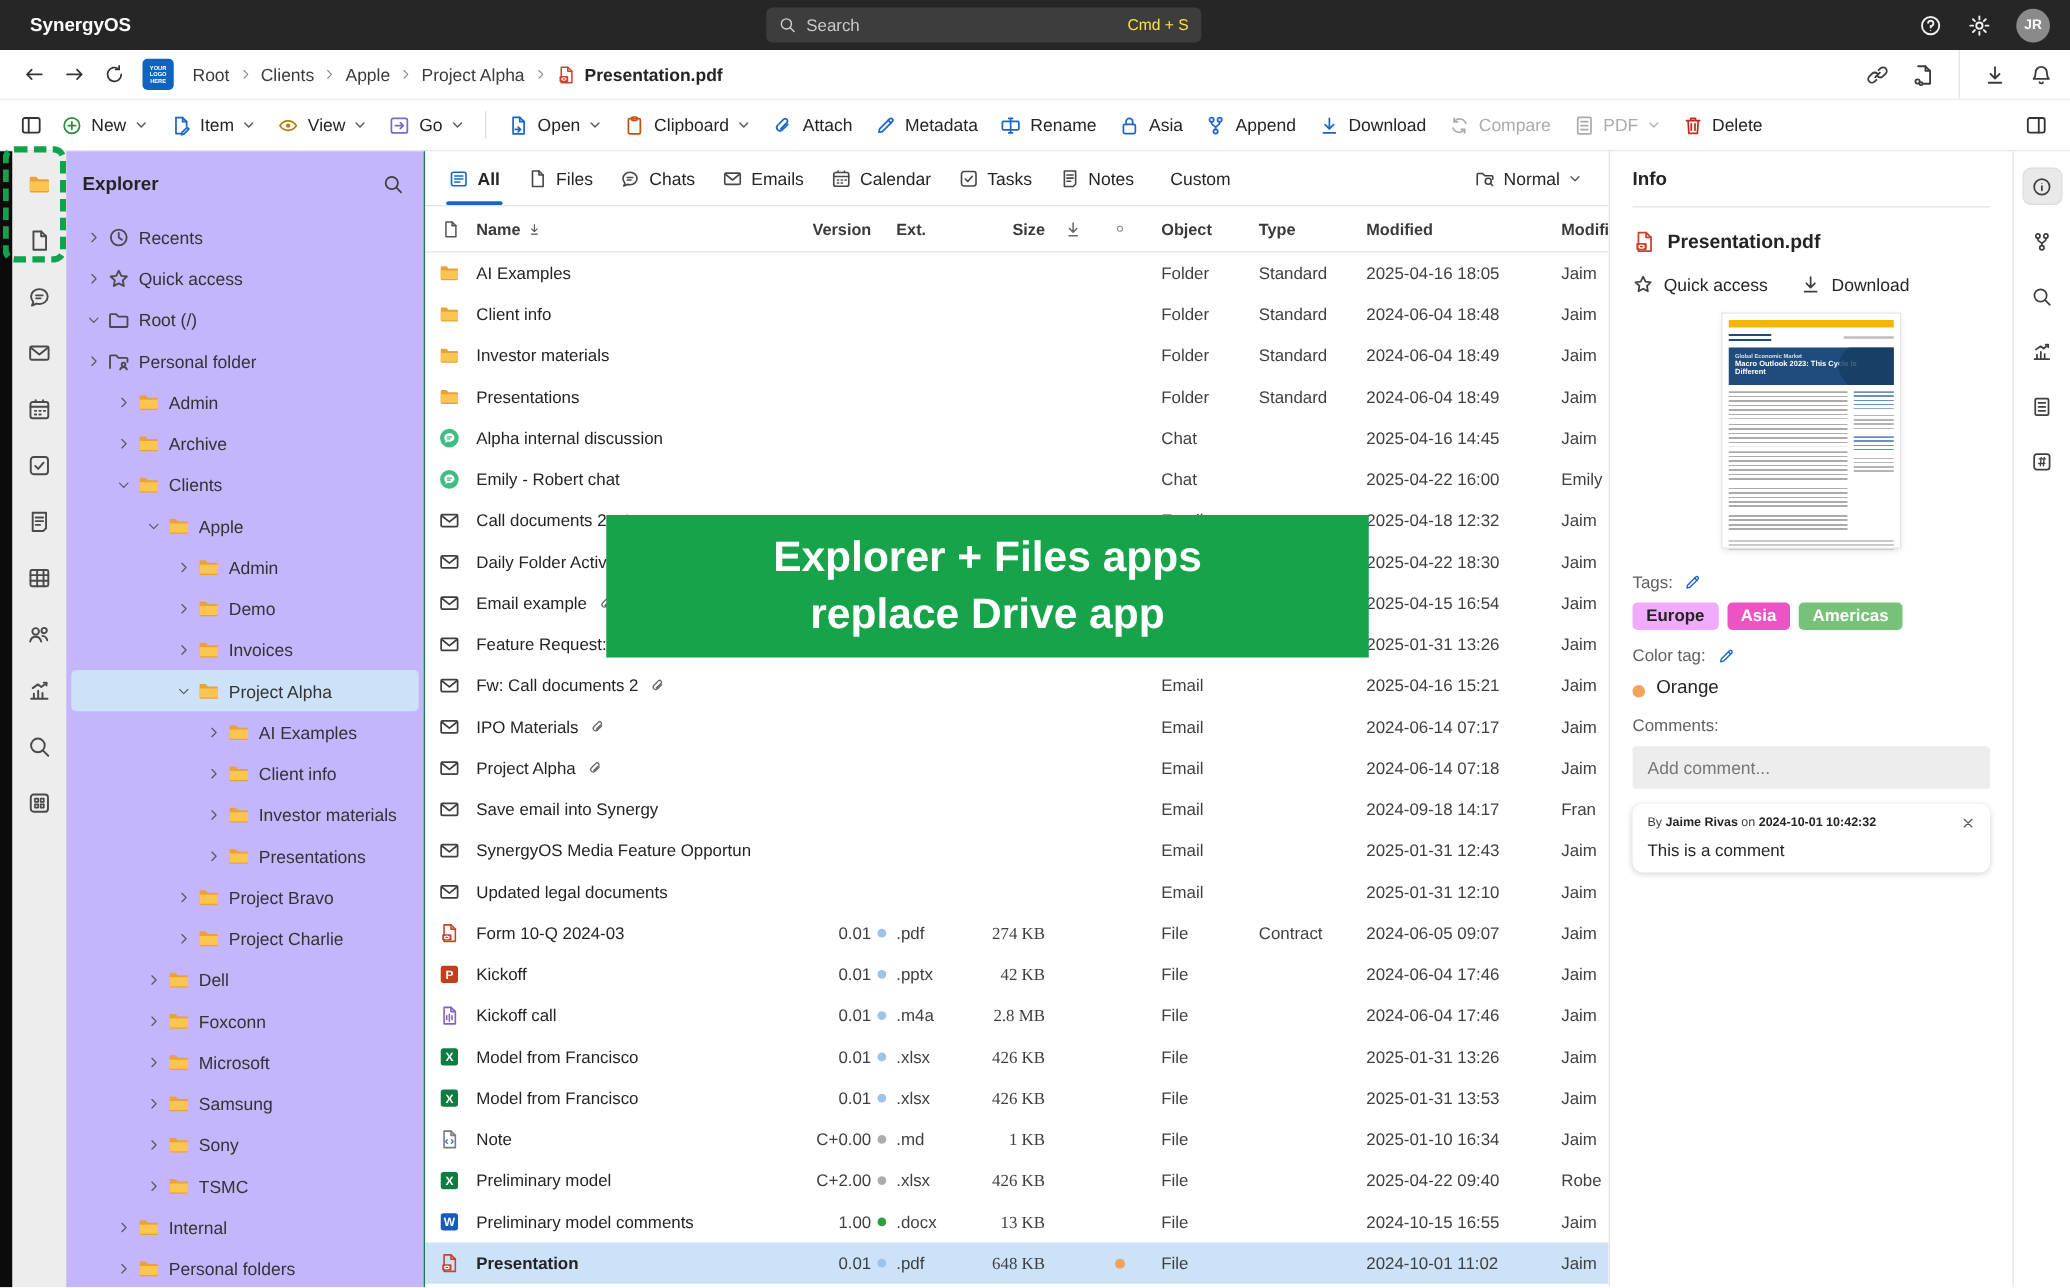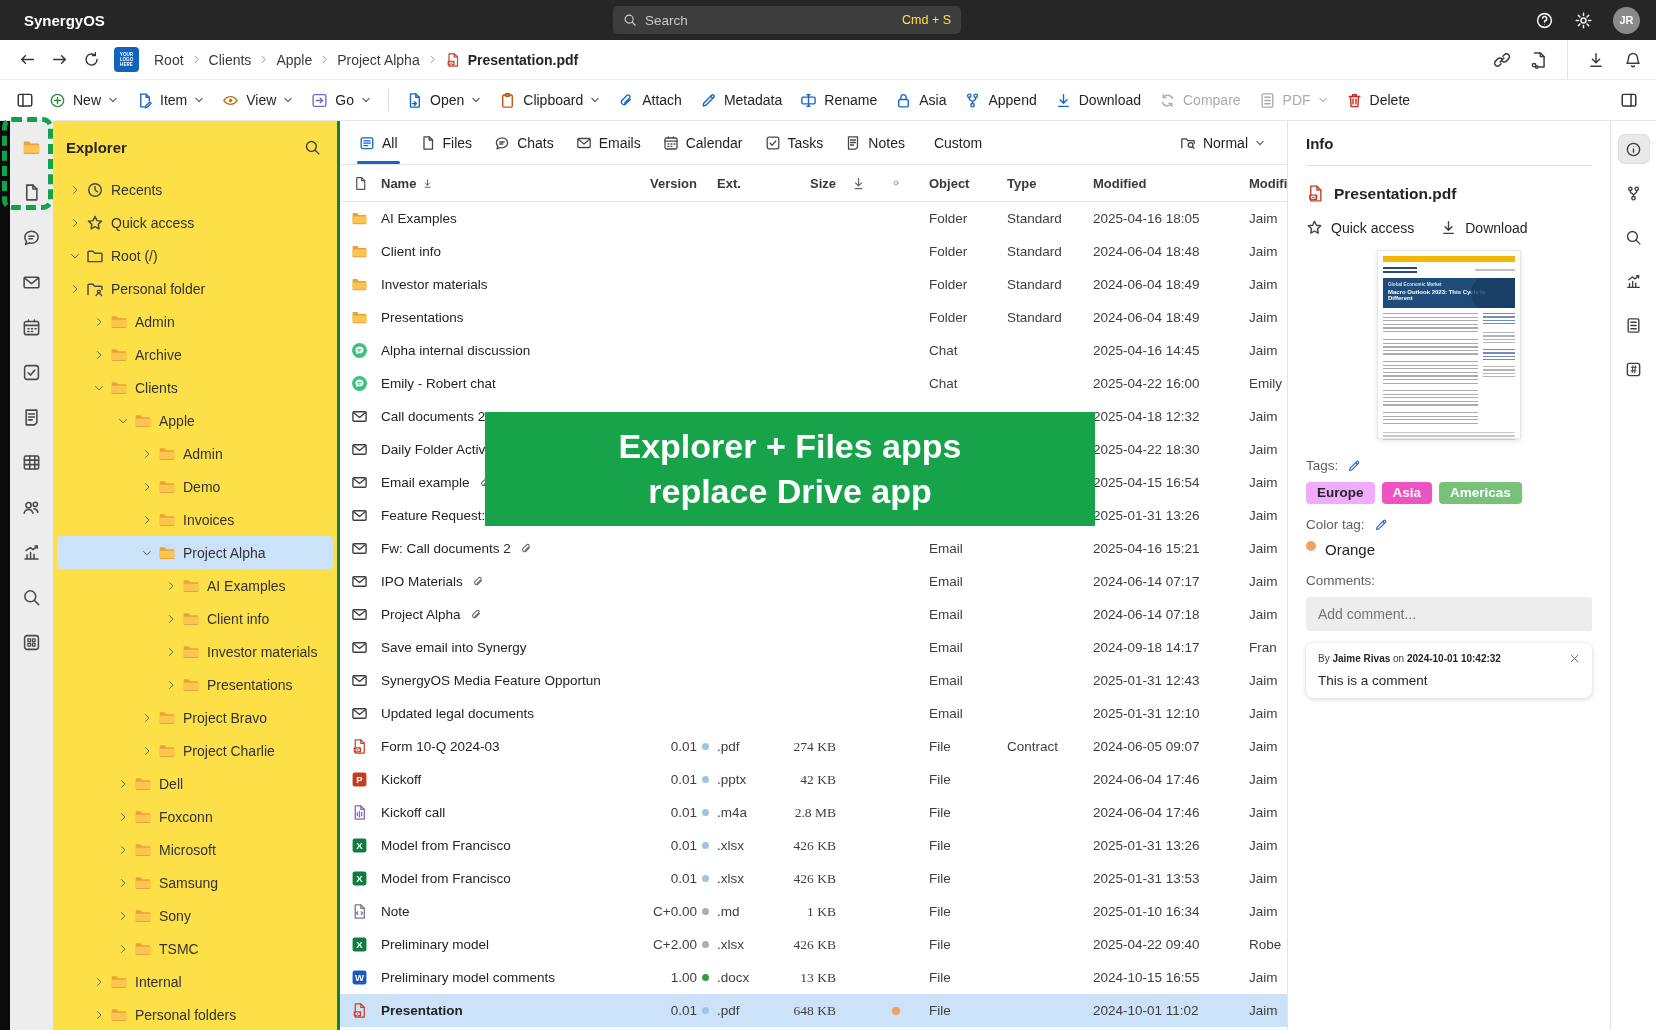--- a/index.html
+++ b/index.html
@@ -46,41 +46,41 @@
 
   
   .main { display:flex; height:909px; }
   .black-strip { width:10px; background:#0b0b0b; }
   .left-rail { width:43px; background:#ededed; display:flex; flex-direction:column; align-items:center; padding-top:12px; gap:17px; }
   .railbtn { width:28px; height:28px; display:flex; align-items:center; justify-content:center; border-radius:5px; cursor:pointer; flex:0 0 28px; }
   .railbtn svg { width:19px; height:19px; color:#4a4a4a; }
   .railbtn.sel { background:#ececec; }
 
   
-  .explorer { width:287px; background:#fde047; border-right:3px solid #15803d; overflow:hidden; }
+  .explorer { width:287px; background:#c4b5fd; border-right:1px solid #15803d; overflow:hidden; }
   .exp-head { height:52px; display:flex; align-items:center; padding:0 16px 0 13px; }
   .exp-title { font-size:15px; font-weight:700; color:#242424; }
   .exp-search { margin-left:auto; display:flex; cursor:pointer; }
   .exp-search svg { width:17px; height:17px; color:#3f3f3f; }
   .tree { font-size:14px; color:#333; }
   .trow { height:33px; display:flex; align-items:center; margin:0 4px; border-radius:4px; cursor:pointer; white-space:nowrap; }
   .trow.sel { background:#cbe2f9; }
   .trow .tchev { width:16px; flex:0 0 16px; display:flex; justify-content:center; }
   .trow .tchev svg { width:12px; height:12px; color:#5a5a5a; }
   .trow .tico { display:flex; margin:0 7px 0 3px; }
   .trow .tico svg { width:18px; height:18px; color:#4a4a4a; }
   .trow .tlbl { overflow:hidden; text-overflow:ellipsis; }
 
   
   .center { width:947px; display:flex; flex-direction:column; overflow:hidden; }
   .tabrow { height:44px; border-bottom:1px solid #e4e4e4; display:flex; align-items:center; padding:0 22px 0 8px; flex:0 0 44px; }
   .tabs { display:flex; height:100%; }
   .tab { position:relative; display:flex; align-items:center; gap:7px; padding:0 11px; font-size:14px; color:#242424; cursor:pointer; }
   .tab .ic svg { width:16px; height:16px; color:#474747; }
-  .tab.active { font-weight:400;text-align:center; }
+  .tab.active { font-weight:700;text-align:center; }
   .tab.active .ic svg { color:#1168c7; }
   .tab.active::after { content:""; position:absolute; left:9px; right:9px; bottom:0; height:3px; border-radius:2px; background:#1168c7; }
   .viewmode { margin-left:auto; display:flex; align-items:center; gap:7px; font-size:14px; color:#242424; cursor:pointer; }
   .viewmode .ic svg { width:16px; height:16px; color:#3f3f3f; }
   .viewmode .chev svg { width:10px; height:10px; color:#565656; }
 
   .grid12 { display:grid; grid-template-columns:32px 268px 57px 17px 56px 66px 44px 31px 75px 90px 160px 51px; align-items:center; }
   .thead { height:37px; border-bottom:1px solid #e4e4e4; font-size:13px; font-weight:700; color:#3a3a3a; flex:0 0 37px; }
   .thead .hic { display:flex; justify-content:flex-end; padding-right:4px; }
   .thead .hic svg { width:15px; height:15px; color:#555; }
@@ -135,21 +135,21 @@
   .th-col-r { width:32px; }
   .th-col-r .g { margin-bottom:5px; background:repeating-linear-gradient(to bottom,#6e8fbc 0 1.2px,transparent 1.2px 3.4px); }
   .th-col-r .g.gray { background:repeating-linear-gradient(to bottom,#b5b5b5 0 1.2px,transparent 1.2px 3.4px); }
   .th-foot { margin-top:2px; height:10px; background:repeating-linear-gradient(to bottom,#c9c9c9 0 1.2px,transparent 1.2px 3.4px); }
 
   .ilabel { margin-top:20px; display:flex; align-items:center; gap:9px; font-size:13.5px; color:#606060; }
   .ilabel .pen { display:flex; cursor:pointer; }
   .ilabel .pen svg { width:14px; height:14px; color:#1a66c6; }
   .pills { margin-top:9px; display:flex; gap:7px; }
   .pill { height:22px; line-height:22px; border-radius:4px; padding:0 11px; font-size:13.5px; font-weight:700; cursor:pointer; }
-  .ctag { margin-top:9px; display:flex; align-items:flex-start; gap:9px; font-size:15px; color:#242424; }
+  .ctag { margin-top:9px; display:flex; align-items:flex-end; gap:9px; font-size:15px; color:#242424; }
   .ctag .cd { width:10px; height:10px; border-radius:50%; }
   .addc { margin-top:9px; height:34px; background:#ededed; border-radius:3px; line-height:34px; padding:0 12px; color:#767676; font-size:14px; cursor:text; }
   .ccard { margin-top:12px; background:#fff; border-radius:8px; box-shadow:0 1px 5px rgba(0,0,0,.18); padding:10px 12px; }
   .ccard .chead { display:flex; align-items:flex-start; font-size:10px; color:#3f3f3f; }
   .ccard .chead b { color:#242424; }
   .ccard .cx { margin-left:auto; cursor:pointer; display:flex; }
   .ccard .cx svg { width:11px; height:11px; color:#555; }
   .ccard .cbody { margin-top:9px; font-size:13.5px; color:#242424; }
 
   

